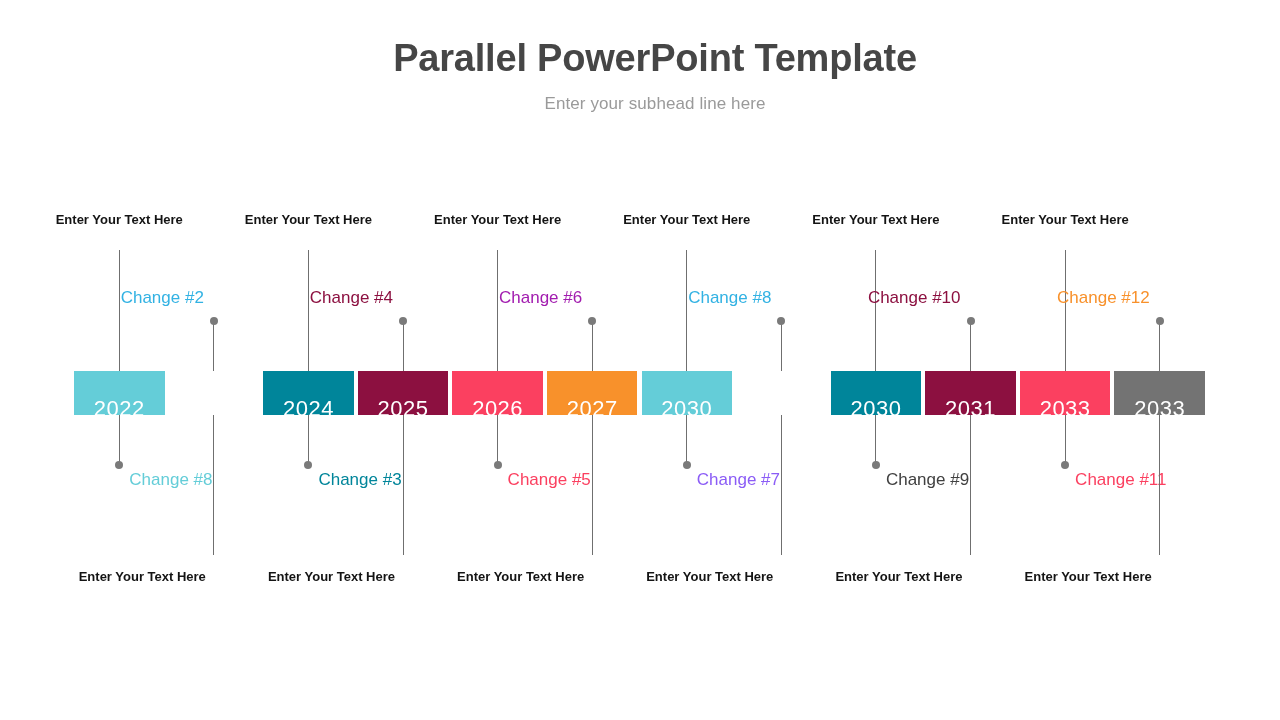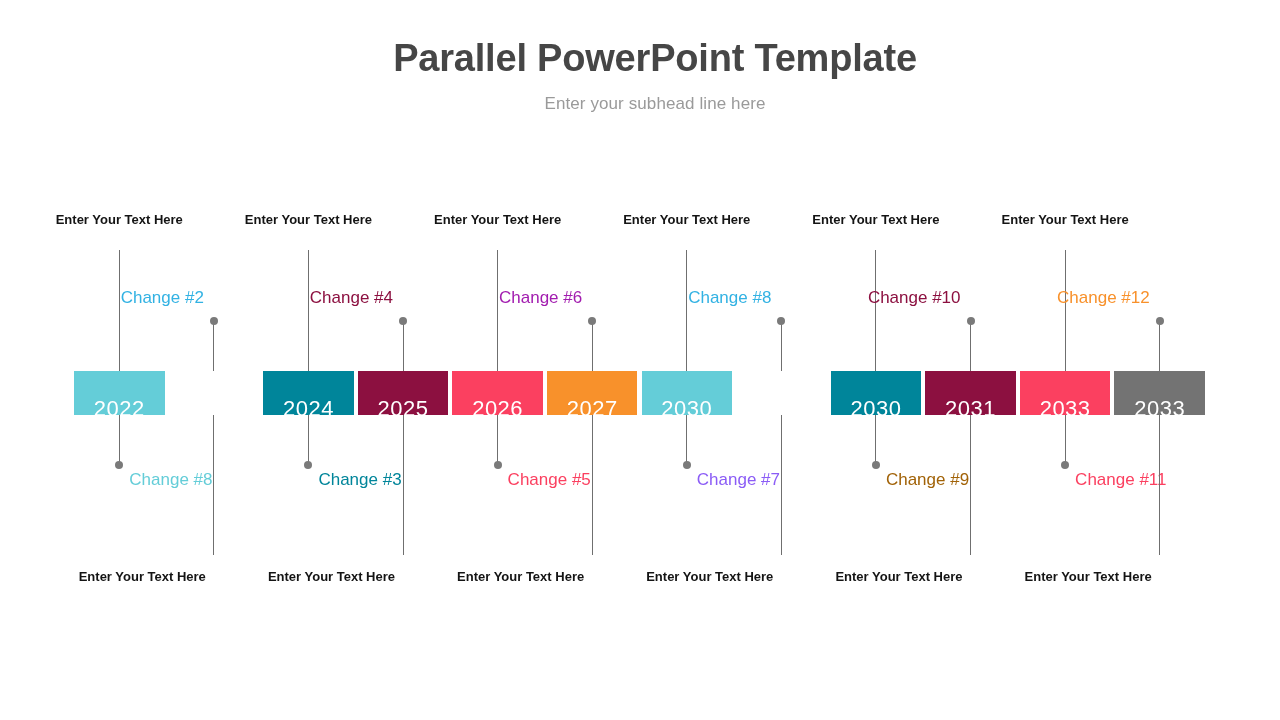--- a/index.html
+++ b/index.html
@@ -237,21 +237,21 @@
       <div class="line line-down-long"></div>
       <div class="line line-up-short"></div>
       <div class="dot dot-up" style="background: rgb(122, 122, 122);"></div>
       <div class="change-label change-up" style="color: rgb(50, 178, 227);">Change #8</div>
       <div class="enter-label enter-down">Enter Your Text Here</div>
     </div>
     <div class="col" style="left: 756.667px; width: 94.5833px;">
       <div class="line line-up-long"></div>
       <div class="line line-down-short"></div>
       <div class="dot dot-down" style="background: rgb(122, 122, 122);"></div>
-      <div class="change-label change-down" style="color: #a16207;">Change #9</div>
+      <div class="change-label change-down" style="color: #404040;">Change #9</div>
       <div class="enter-label enter-up">Enter Your Text Here</div>
       <div class="year-block" style="background: rgb(0, 133, 154);">
         <span class="year-label">2030</span>
       </div>
     </div>
     <div class="col" style="left: 851.25px; width: 94.5833px;">
       <div class="line line-down-long"></div>
       <div class="line line-up-short"></div>
       <div class="dot dot-up" style="background: rgb(122, 122, 122);"></div>
       <div class="change-label change-up" style="color: rgb(140, 16, 64);">Change #10</div>

